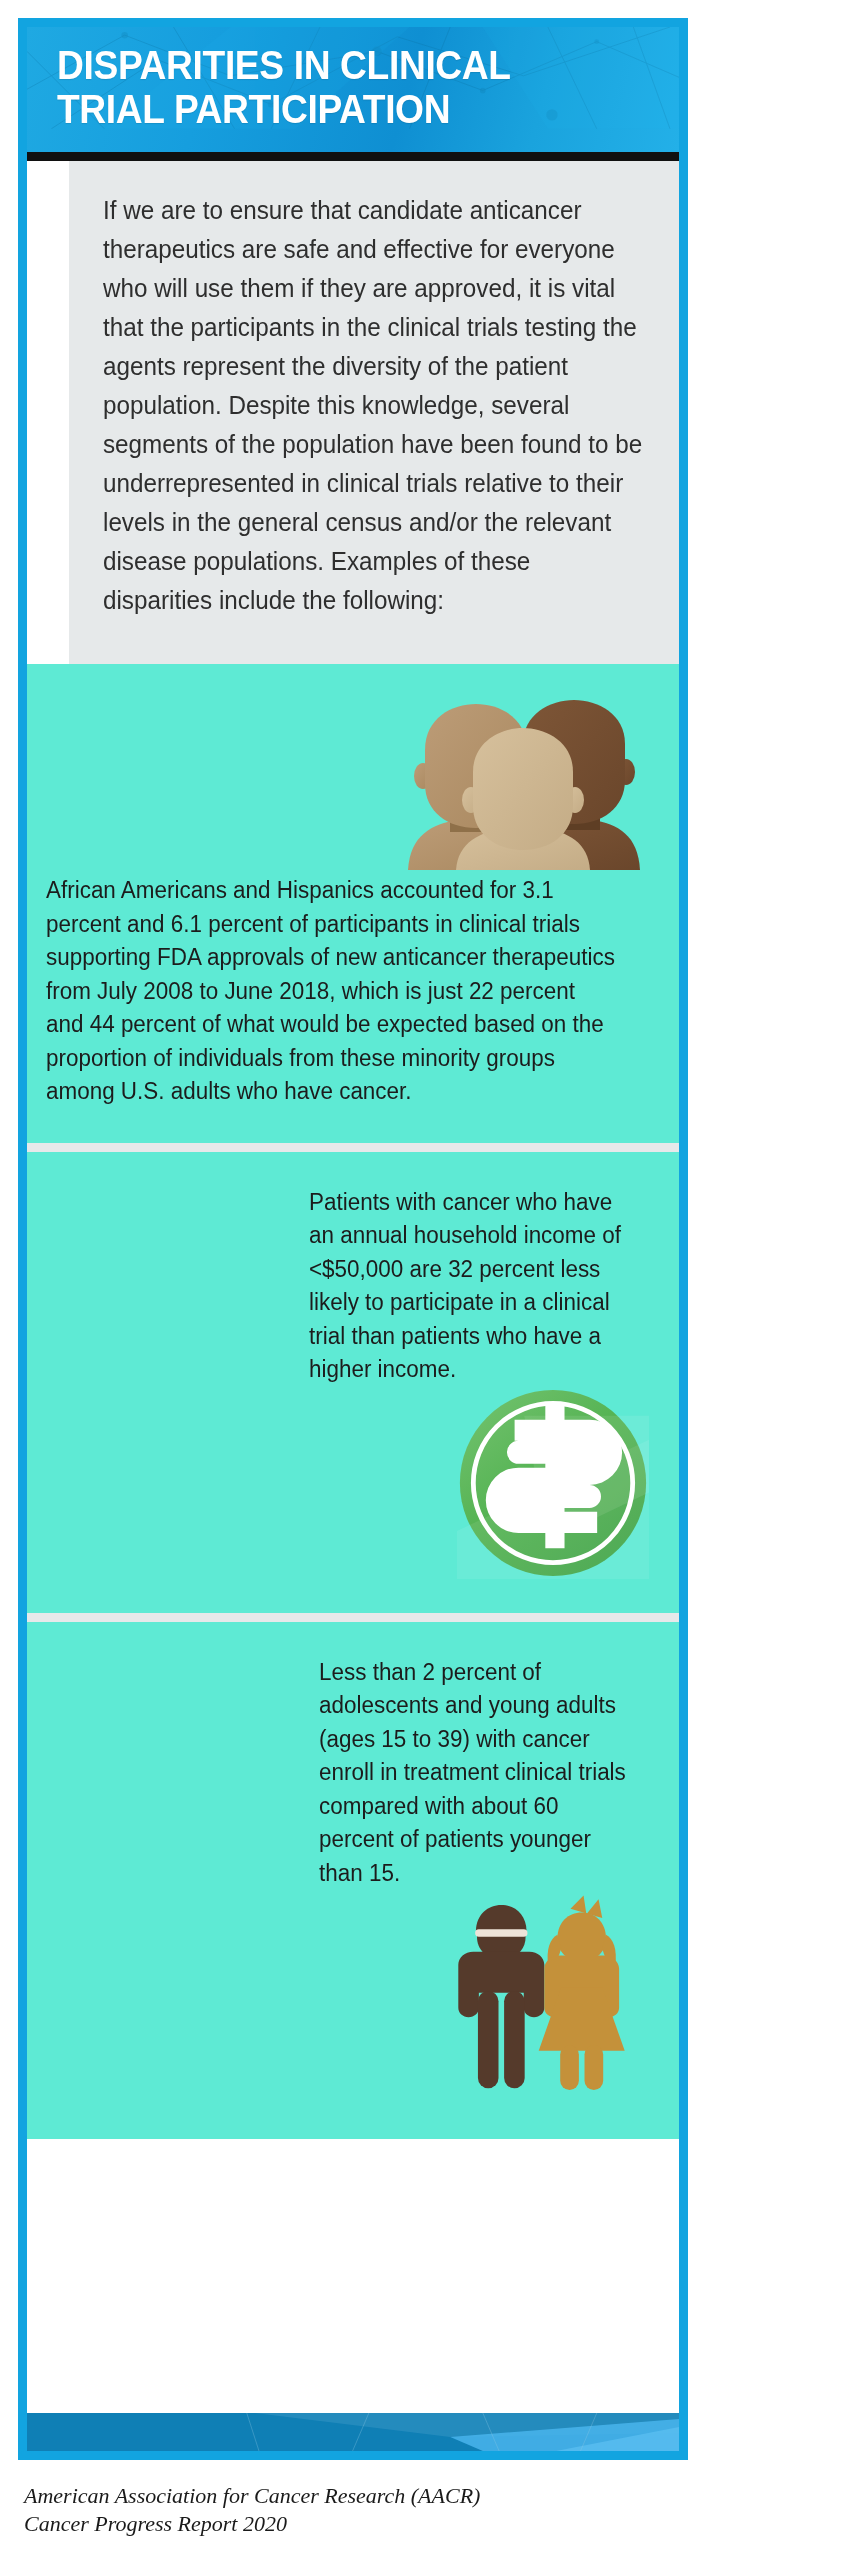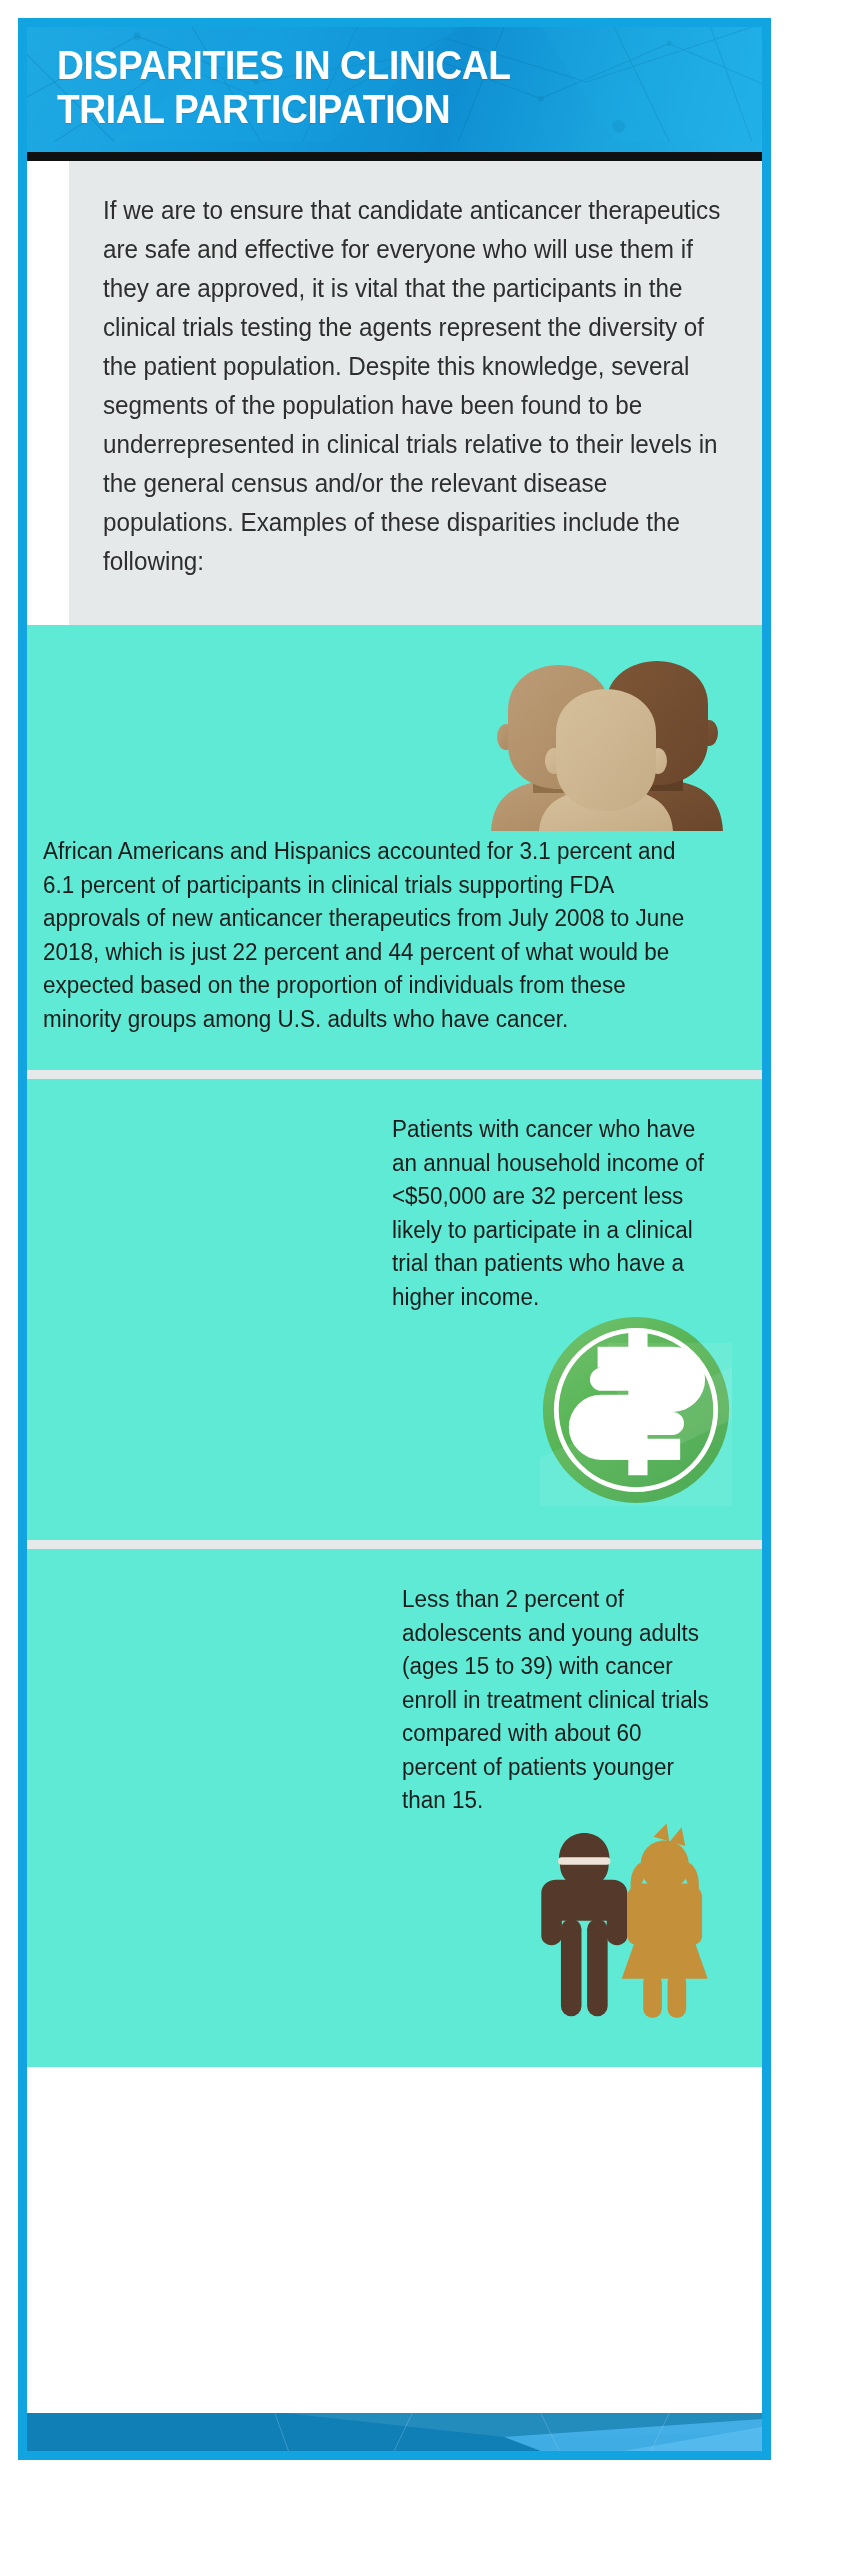--- a/index.html
+++ b/index.html
@@ -20,21 +20,21 @@
     height: 2560px;
     background: #ffffff;
     box-sizing: border-box;
   }
 
   
   .frame {
     position: absolute;
     left: 18px;
     top: 18px;
-    width: 753px;
+    width: 670px;
     height: 2442px;
     box-sizing: border-box;
     border: 9px solid #12A4E0;
     background: #ffffff;
     overflow: hidden;
   }
 
   
   .header {
     position: relative;
@@ -319,14 +319,16 @@
           <path d="M270 0 L285 38"></path>
           <path d="M420 0 L400 38"></path>
           <path d="M560 0 L580 38"></path>
           <path d="M700 0 L680 38"></path>
         </g>
       </svg>
     </div>
 
   </div>
 
+  <div class="footer">American Association for Cancer Research (AACR)
+Cancer Progress Report 2020</div>
 
 </div>
 
 </body></html>

